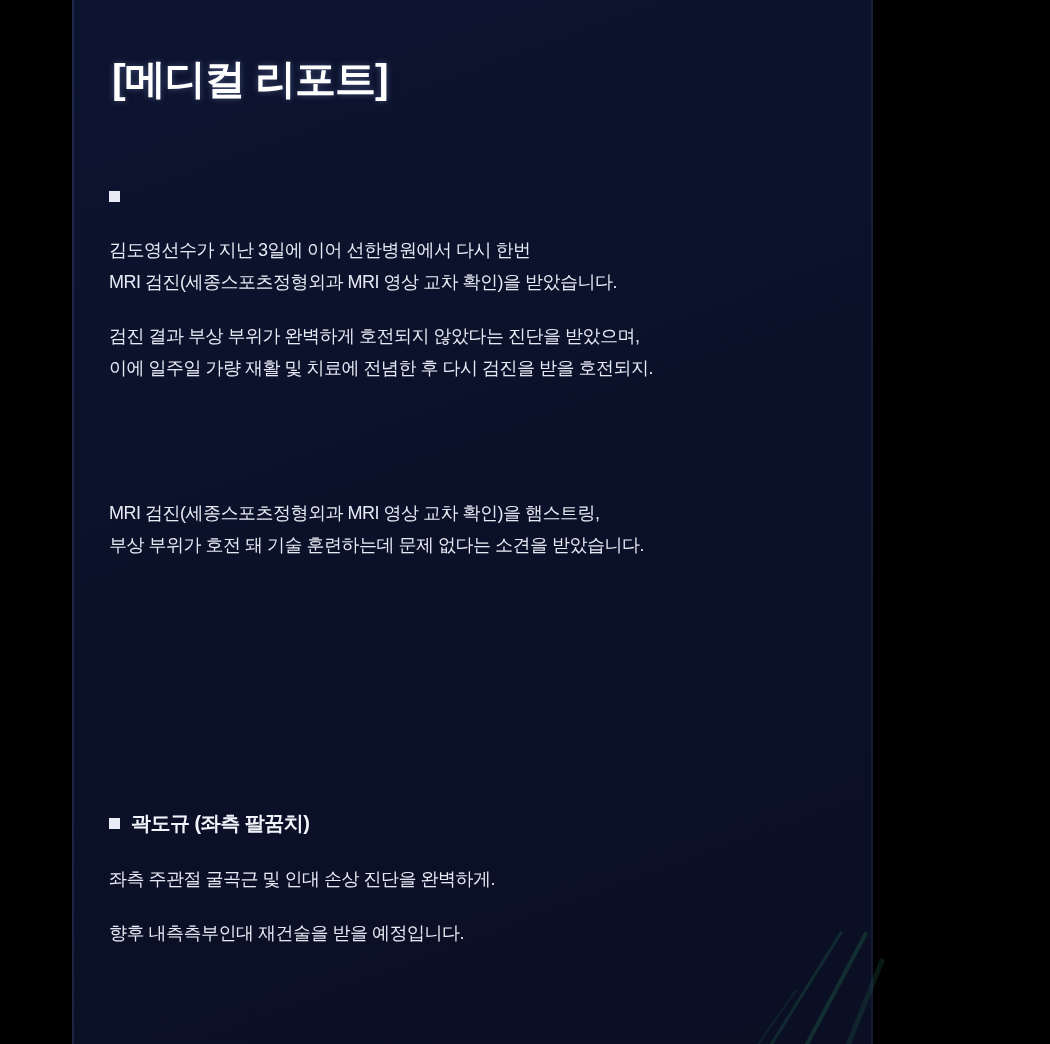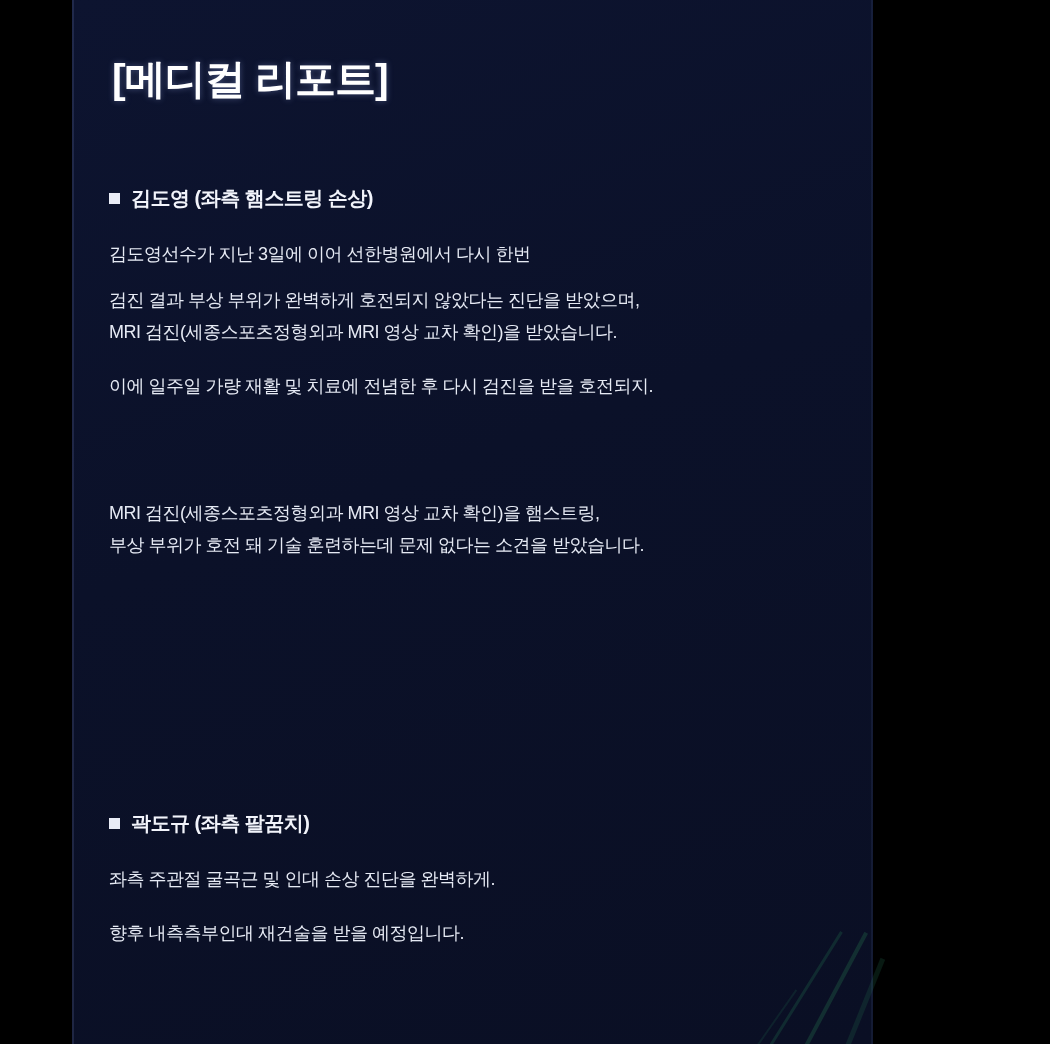--- a/index.html
+++ b/index.html
@@ -111,25 +111,25 @@
     <span class="streak s2"></span>
     <span class="streak s3"></span>
     <span class="streak s4"></span>
 
     <div class="content">
 
       <div class="title">[메디컬 리포트]</div>
 
       <div class="section sec1">
         <div class="sec-head">
-          <span class="sq"></span><span>김도영 (좌측 햄스트링 손상)</span>
+          <span class="sq"></span>
         </div>
         <p class="para tight">김도영선수가 지난 3일에 이어 선한병원에서 다시 한번</p>
+        <p class="para">MRI 검진(세종스포츠정형외과 MRI 영상 교차 확인)을 받았습니다.</p>
         <p class="para tight gap">검진 결과 부상 부위가 완벽하게 호전되지 않았다는 진단을 받았으며,</p>
-        <p class="para">MRI 검진(세종스포츠정형외과 MRI 영상 교차 확인)을 받았습니다.</p>
         <p class="para">이에 일주일 가량 재활 및 치료에 전념한 후 다시 검진을 받을 호전되지.</p>
       </div>
 
       <div class="section sec2">
         <p class="para tight">MRI 검진(세종스포츠정형외과 MRI 영상 교차  확인)을 햄스트링,</p>
         <p class="para">부상 부위가 호전 돼 기술 훈련하는데 문제 없다는 소견을 받았습니다.</p>
       </div>
 
       <div class="section sec3">
         <div class="sec-head">

